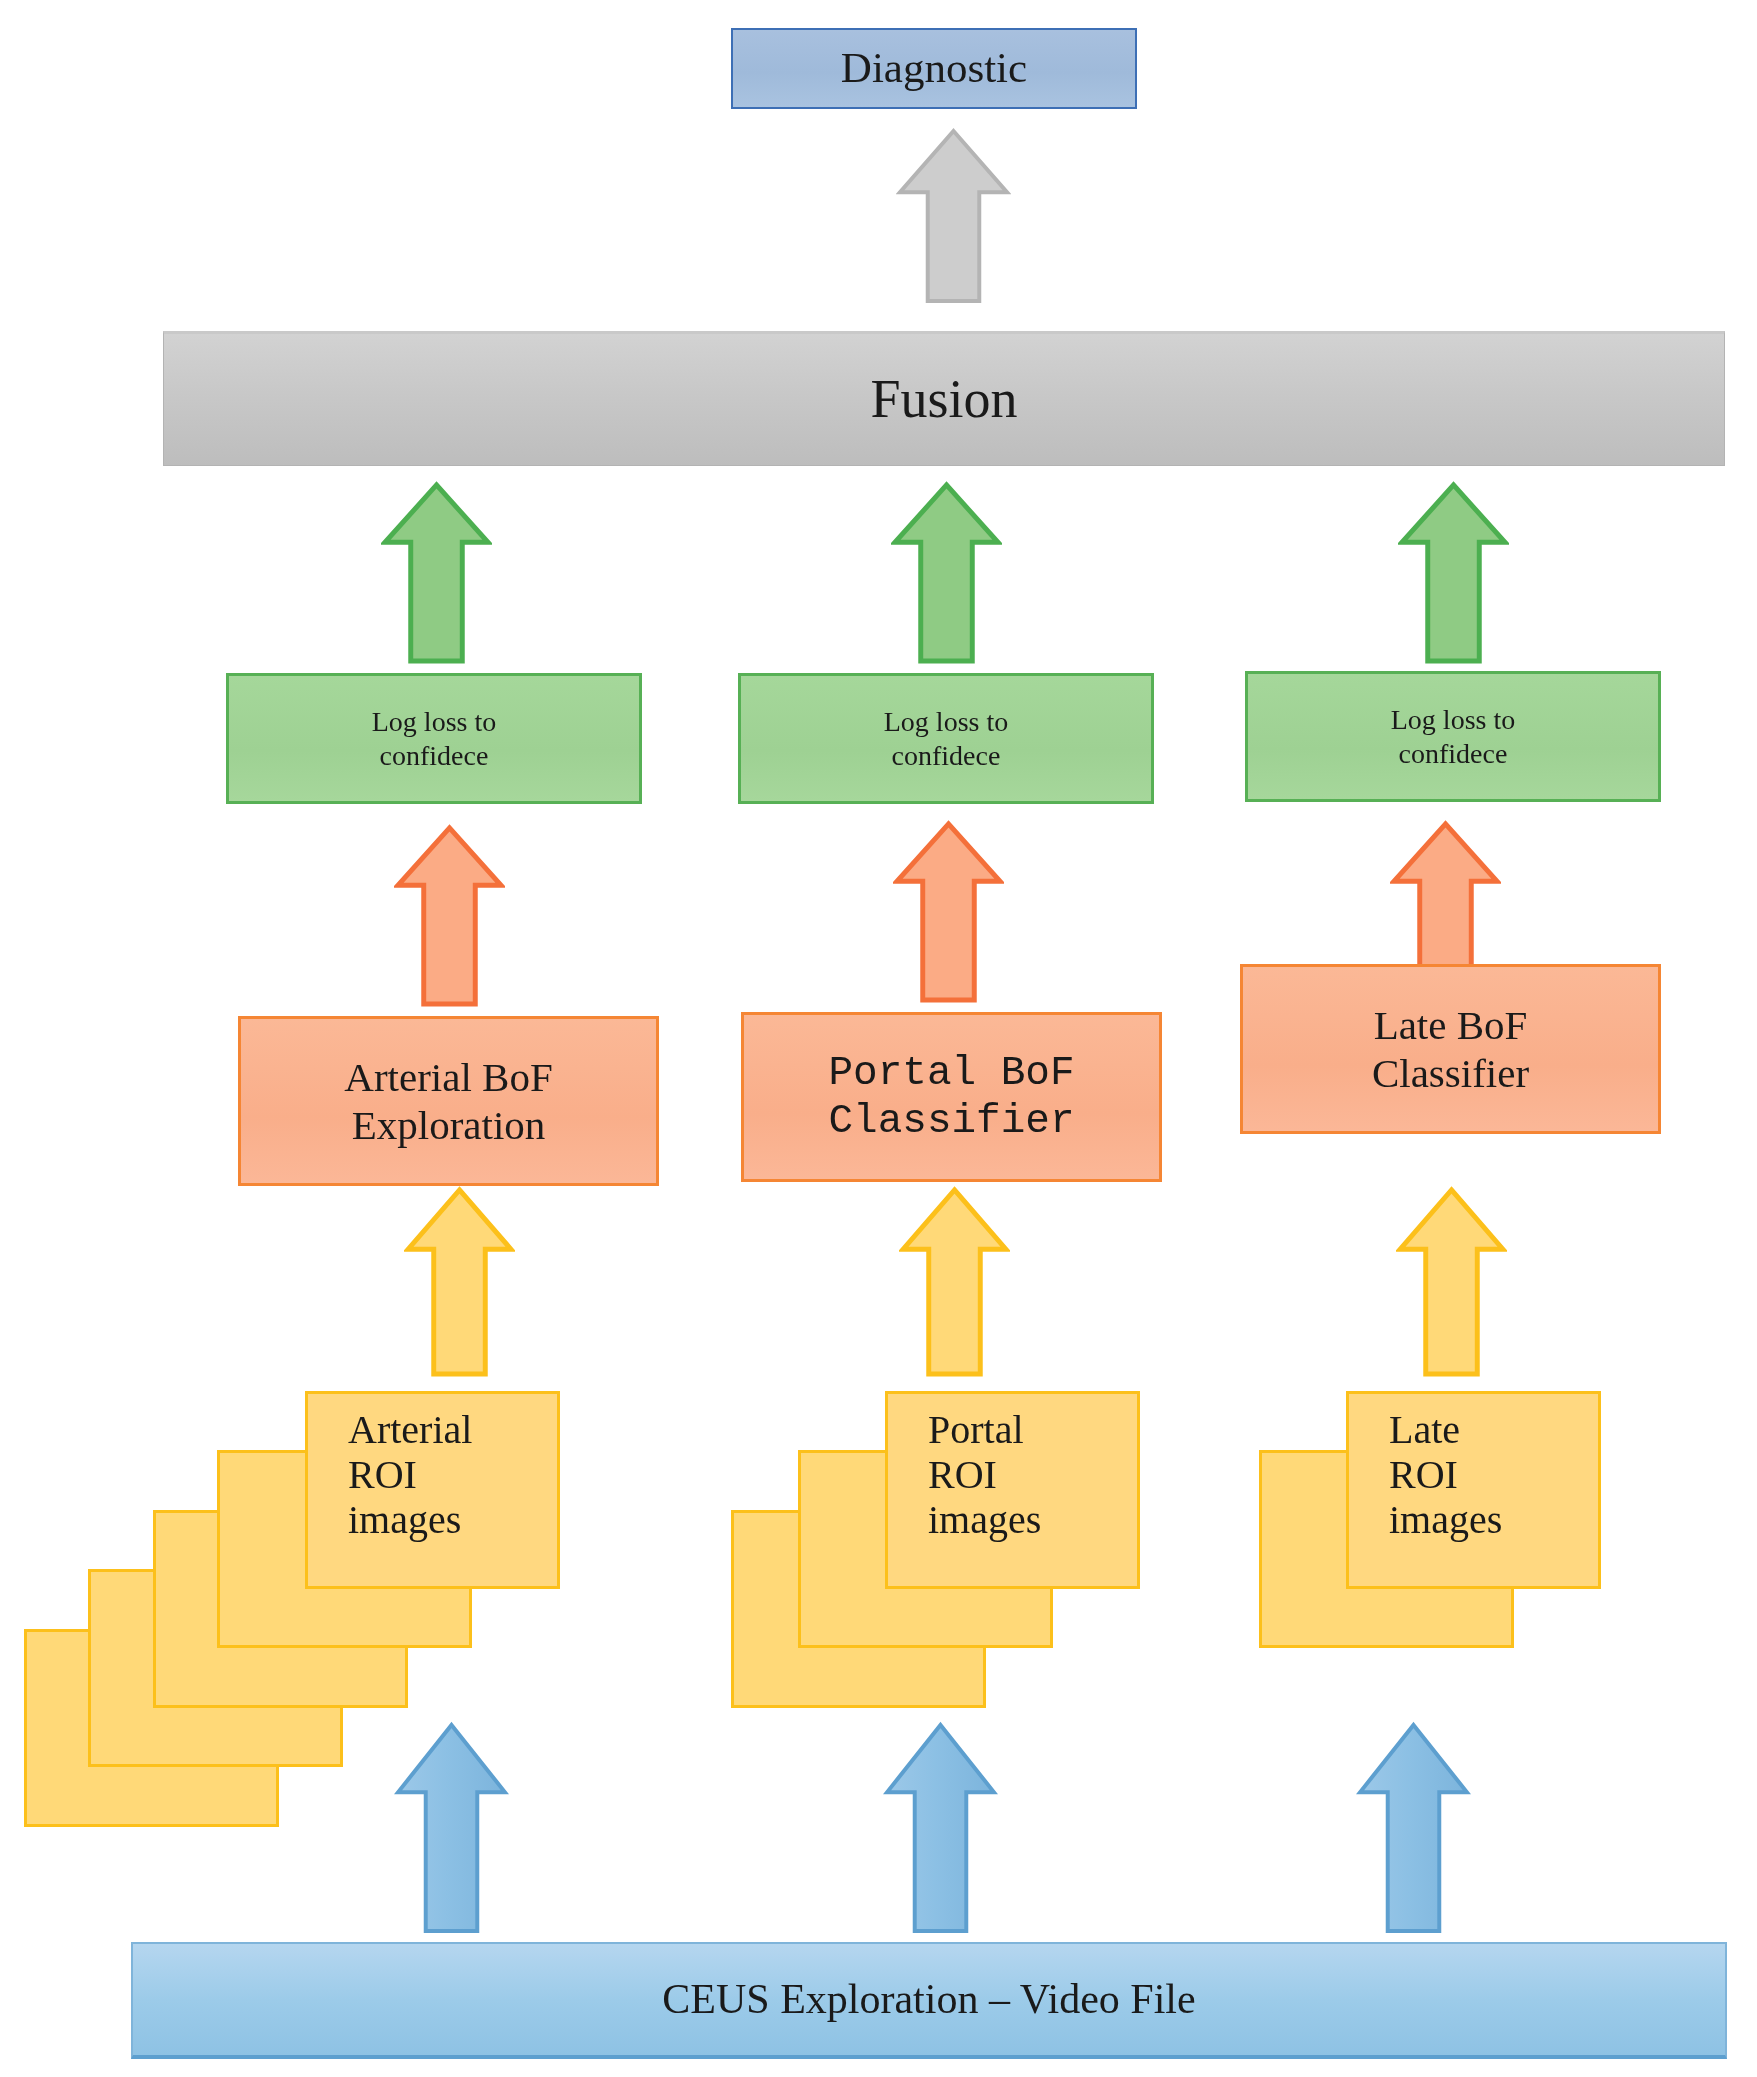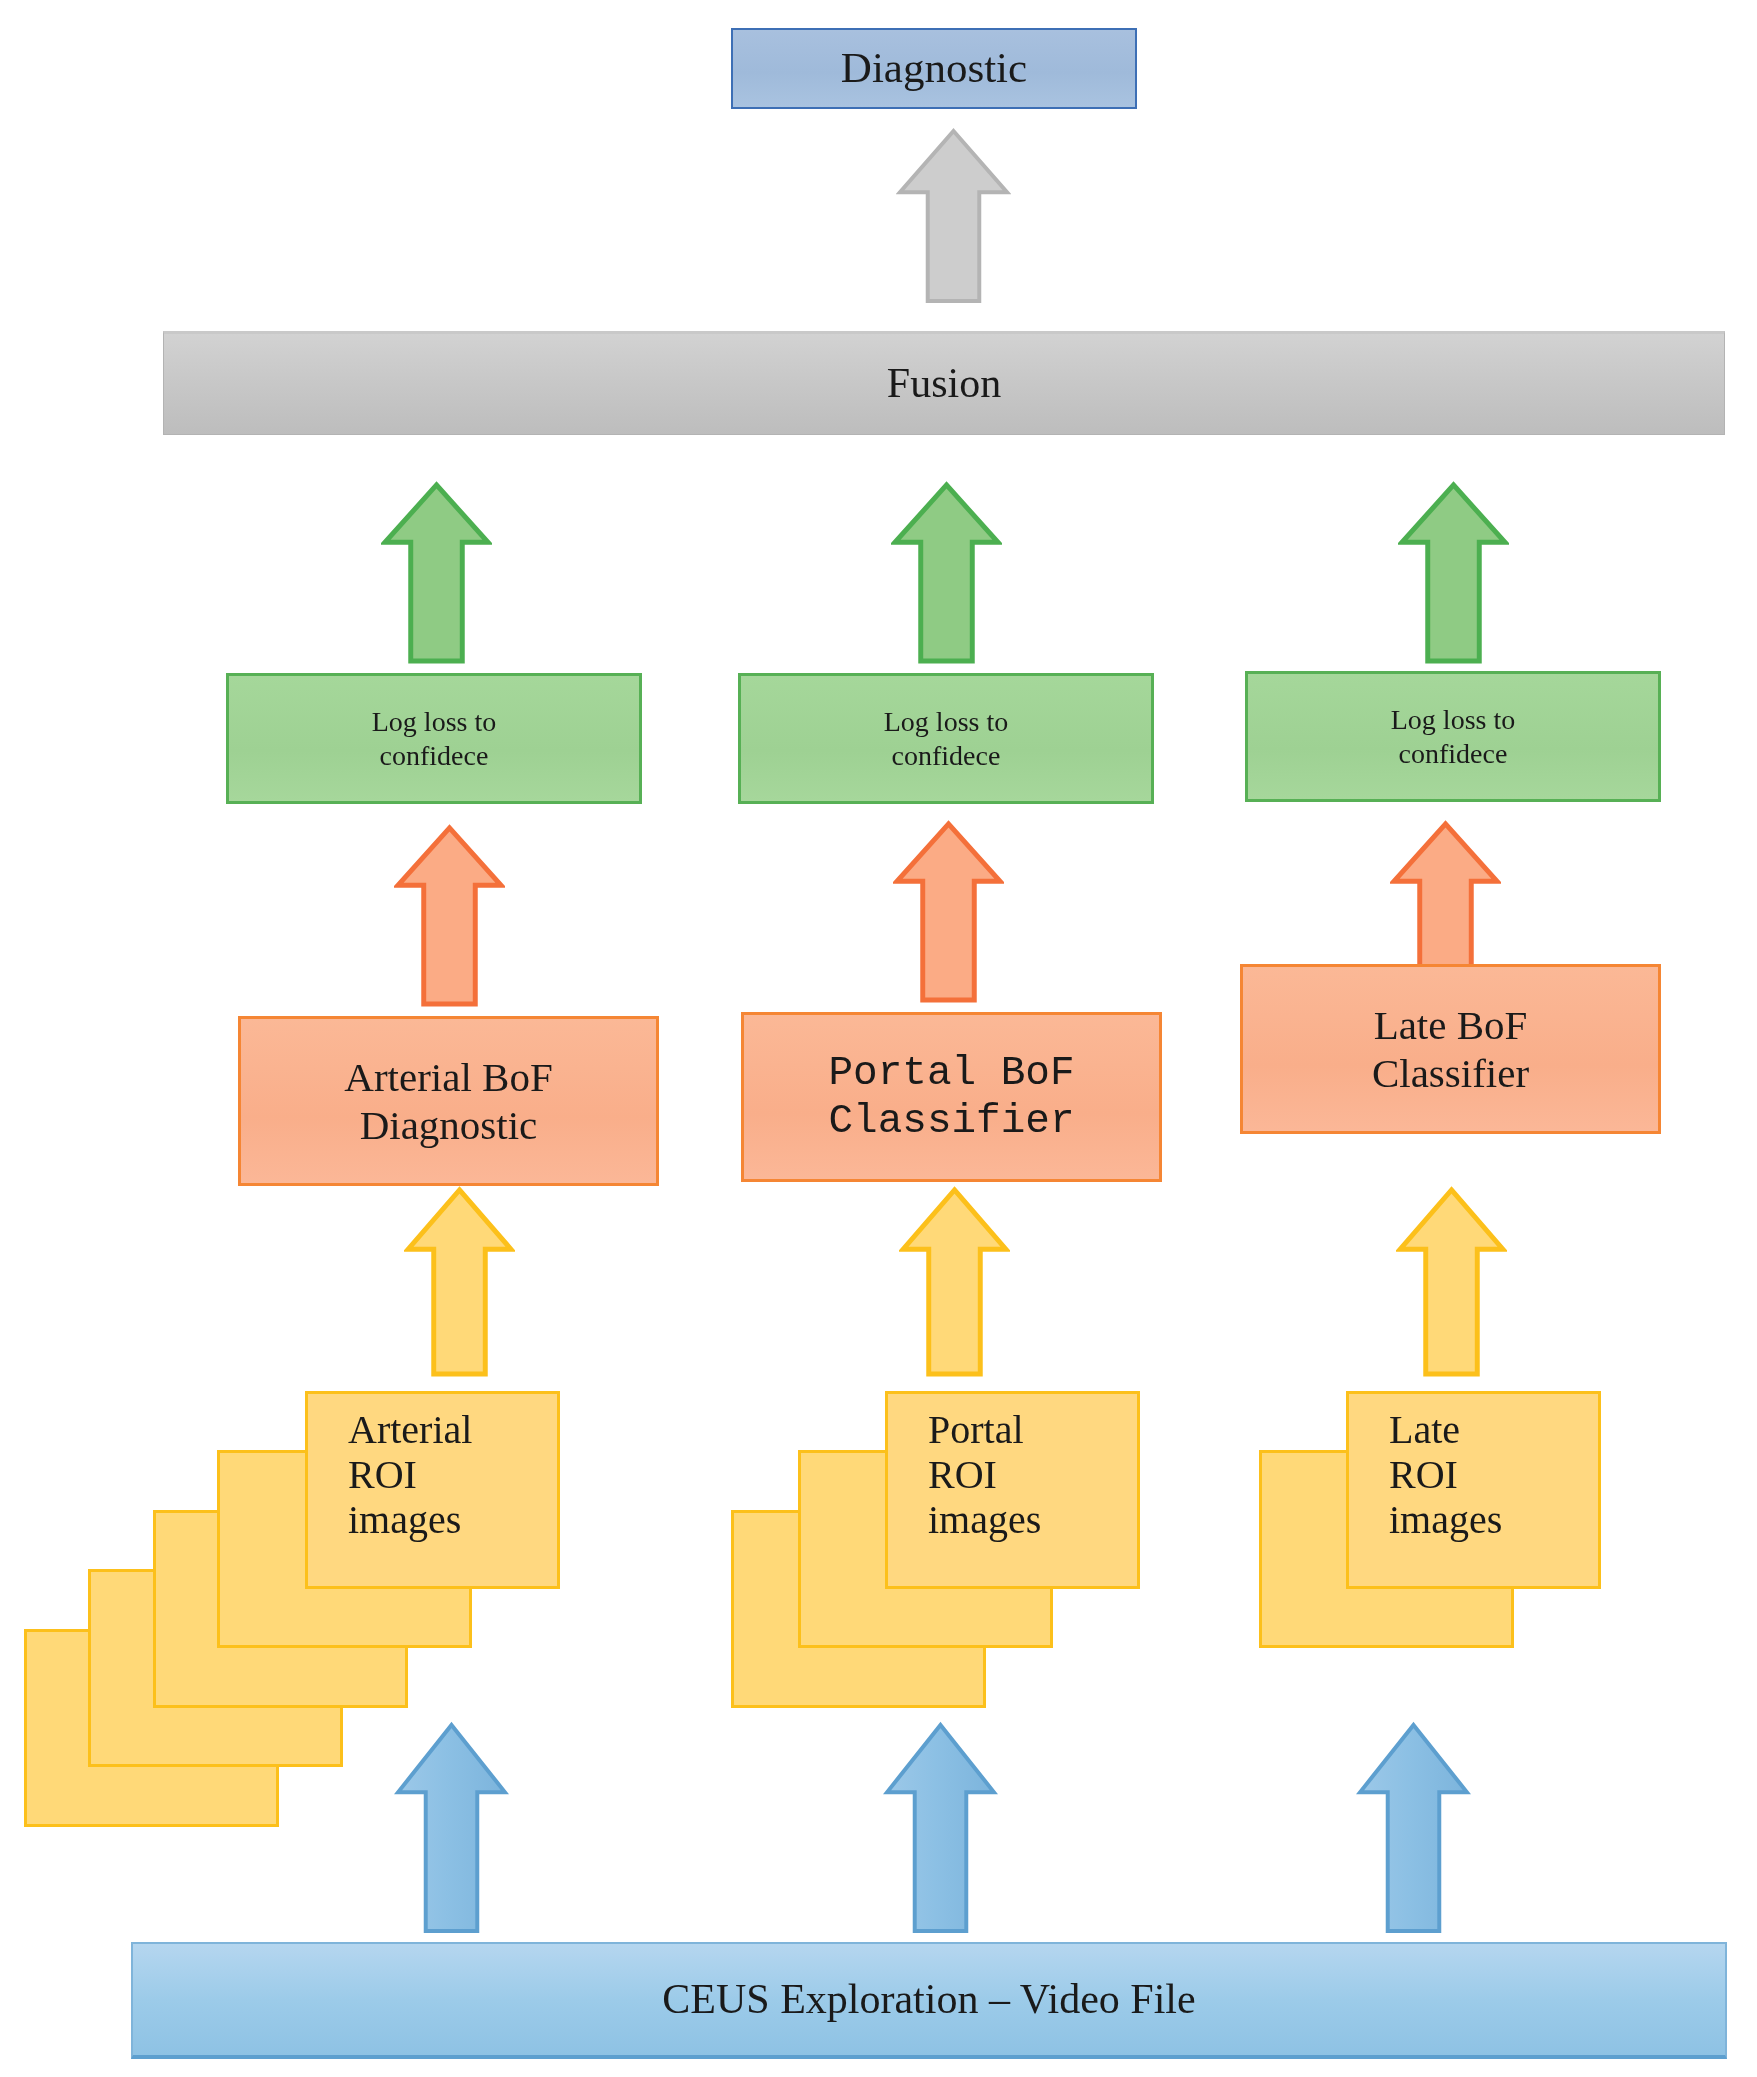--- a/index.html
+++ b/index.html
@@ -30,25 +30,25 @@
   
   .diagnostic{
     left:731px; top:28px; width:406px; height:81px;
     background:linear-gradient(to bottom,#a8c0de 0%,#9fbada 55%,#a9c3e0 100%);
     border:2px solid #3d6fb5;
     font-size:43px;
   }
 
   
   .fusion{
-    left:163px; top:331px; width:1562px; height:104px;
+    left:163px; top:331px; width:1562px; height:135px;
     background:linear-gradient(to bottom,#d2d2d2 0%,#c8c8c8 45%,#bdbdbd 100%);
     border:1px solid #b3b3b3;
     border-top:3px solid #c9c9c9;
-    font-size:42px;
+    font-size:54px;
   }
 
   
   .green{
     width:416px; height:131px;
     background:linear-gradient(to bottom,#a5d79a 0%,#9ed193 60%,#a6d79b 100%);
     border:3px solid #57b055;
     font-size:28px;
   }
   .green.g1{left:226px; top:673px;}
@@ -152,21 +152,21 @@
       <polygon points="56,4 108,62 82,62 82,182 30,182 30,62 4,62" fill="#fbab85" stroke="#f4703a" stroke-width="5"></polygon>
     </svg>
   </div>
   <div class="arrow" style="left:1390px; top:820px; width:111px; height:184px;">
     <svg viewBox="0 0 112 186" preserveAspectRatio="none">
       <polygon points="56,4 108,62 82,62 82,182 30,182 30,62 4,62" fill="#fbab85" stroke="#f4703a" stroke-width="5"></polygon>
     </svg>
   </div>
 
   <div class="box orange o1 lbl">Arterial BoF
-Diagnostic</div>
+Exploration</div>
   <div class="box orange o2 lbl">Portal BoF
 Classifier</div>
   <div class="box orange o3 lbl">Late BoF
 Classifier</div>
 
   <div class="arrow" style="left:404px; top:1186px; width:111px; height:192px;">
     <svg viewBox="0 0 112 194" preserveAspectRatio="none">
       <polygon points="56,4 108,64 82,64 82,190 30,190 30,64 4,64" fill="#ffd978" stroke="#fcc01b" stroke-width="5"></polygon>
     </svg>
   </div>

